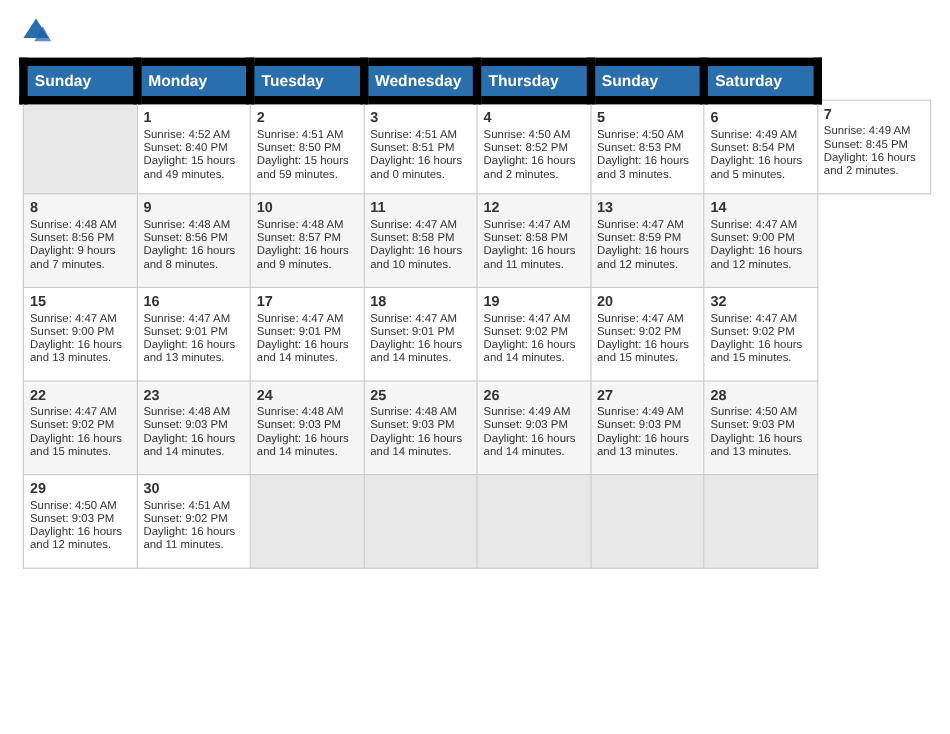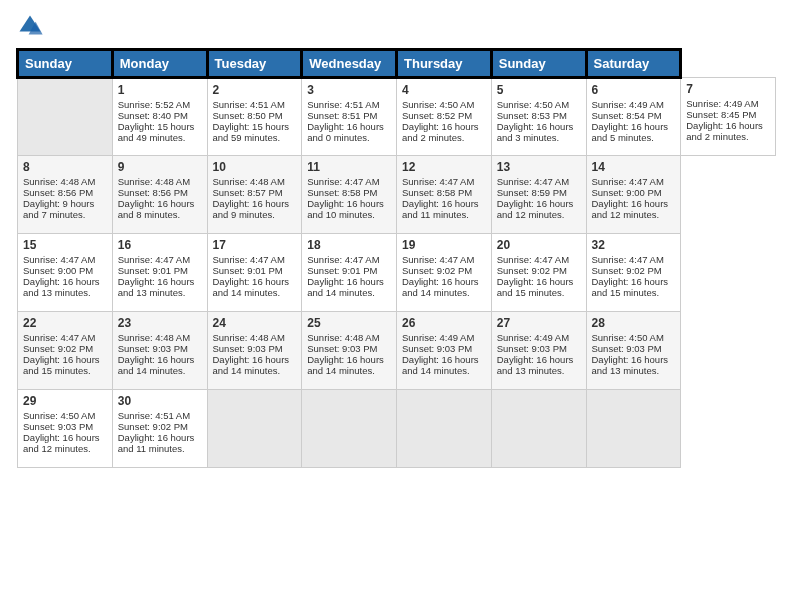--- a/index.html
+++ b/index.html
@@ -64,21 +64,21 @@
       border-collapse: collapse;
       table-layout: fixed;
     }
     .calendar th {
       background: #2a6fad;
       color: #fff;
       text-align: left;
       padding: 5px 6px;
       font-size: 13px;
       font-weight: bold;
-      border: 3px solid #000000;
+      border: 7px solid #000000;
     }
     .calendar td {
       vertical-align: top;
       border: 1px solid #ccc;
       padding: 4px 5px;
       font-size: 9.5px;
       color: #333;
       height: 78px;
       background: #fff;
     }
@@ -127,21 +127,21 @@
           <th>Tuesday</th>
           <th>Wednesday</th>
           <th>Thursday</th>
           <th>Sunday</th>
           <th>Saturday</th>
         </tr>
     </thead>
     <tbody id="calendar-body">
     <tr>
           <td class="empty-cell"></td>
-          <td><span class="day-num">1</span><span>Sunrise: 5:52 AM</span><br><span>Sunset: 8:40 PM</span><br><span>Daylight: 15 hours and 49 minutes.</span></td>
+          <td><span class="day-num">1</span><span>Sunrise: 4:52 AM</span><br><span>Sunset: 8:40 PM</span><br><span>Daylight: 15 hours and 49 minutes.</span></td>
           <td><span class="day-num">2</span><span>Sunrise: 4:51 AM</span><br><span>Sunset: 8:50 PM</span><br><span>Daylight: 15 hours and 59 minutes.</span></td>
           <td><span class="day-num">3</span><span>Sunrise: 4:51 AM</span><br><span>Sunset: 8:51 PM</span><br><span>Daylight: 16 hours and 0 minutes.</span></td>
           <td><span class="day-num">4</span><span>Sunrise: 4:50 AM</span><br><span>Sunset: 8:52 PM</span><br><span>Daylight: 16 hours and 2 minutes.</span></td>
           <td><span class="day-num">5</span><span>Sunrise: 4:50 AM</span><br><span>Sunset: 8:53 PM</span><br><span>Daylight: 16 hours and 3 minutes.</span></td>
           <td><span class="day-num">6</span><span>Sunrise: 4:49 AM</span><br><span>Sunset: 8:54 PM</span><br><span>Daylight: 16 hours and 5 minutes.</span></td>
           <td><span class="day-num">7</span><span>Sunrise: 4:49 AM</span><br><span>Sunset: 8:45 PM</span><br><span>Daylight: 16 hours and 2 minutes.</span></td>
         </tr>
         <tr>
           <td><span class="day-num">8</span><span>Sunrise: 4:48 AM</span><br><span>Sunset: 8:56 PM</span><br><span>Daylight: 9 hours and 7 minutes.</span></td>
           <td><span class="day-num">9</span><span>Sunrise: 4:48 AM</span><br><span>Sunset: 8:56 PM</span><br><span>Daylight: 16 hours and 8 minutes.</span></td>

